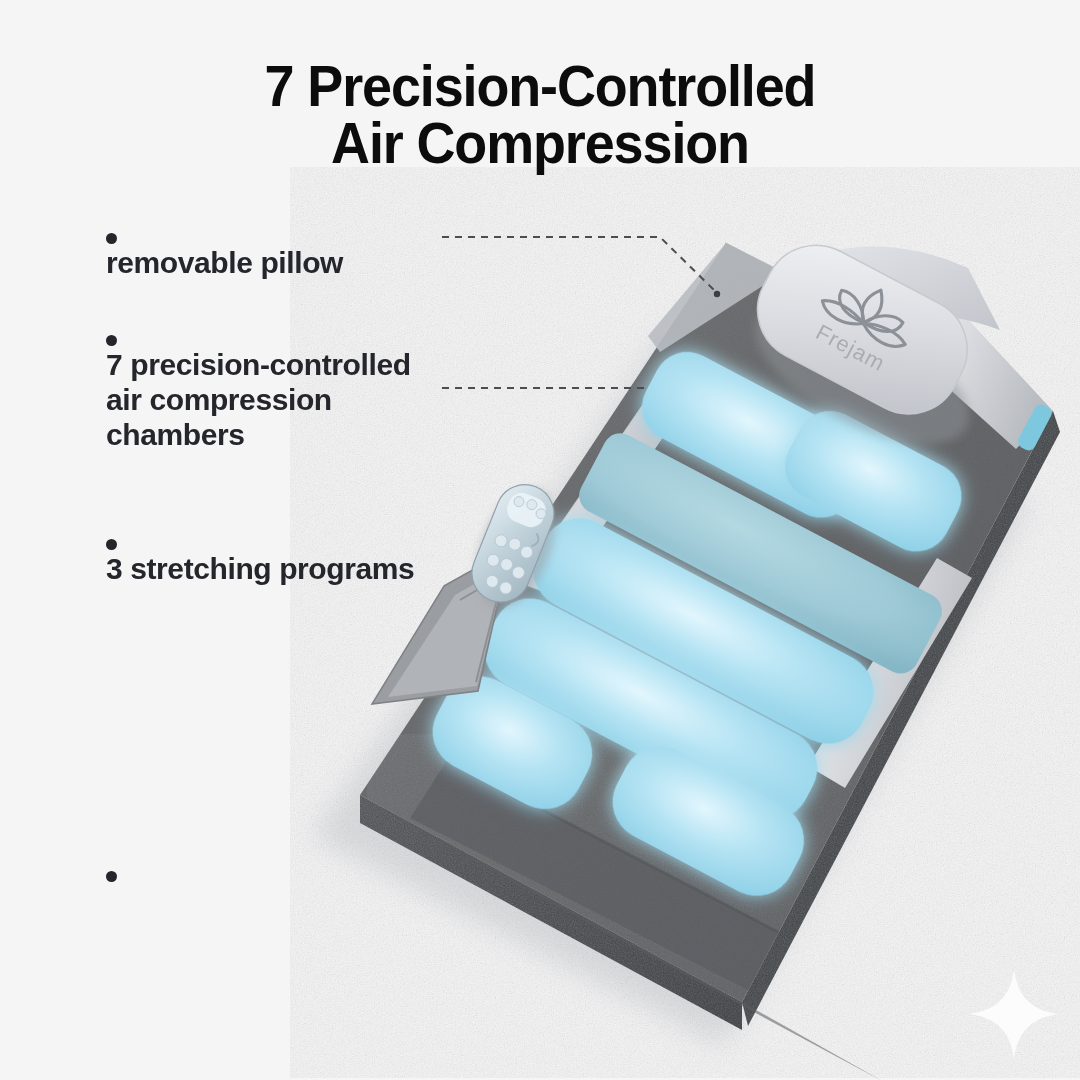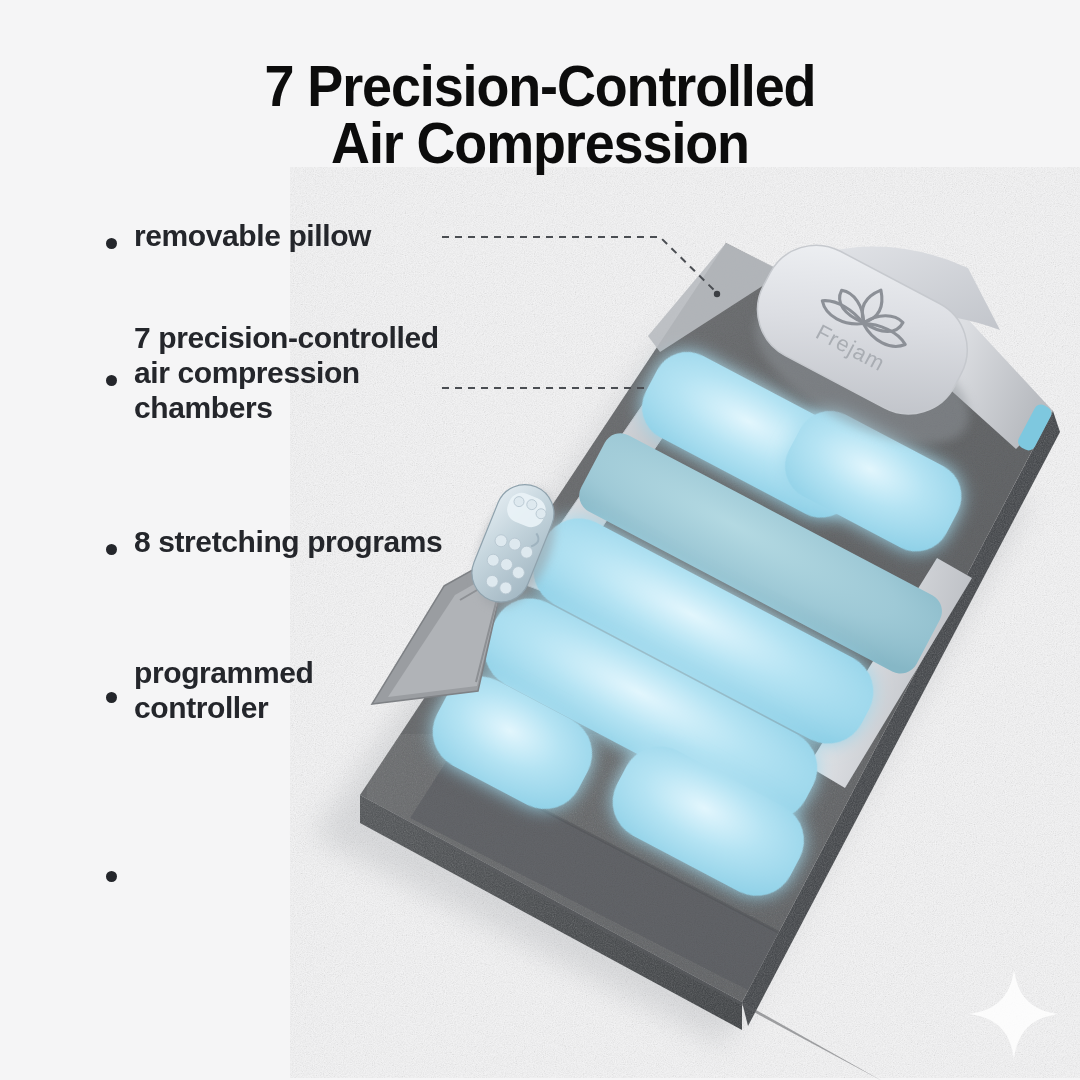--- a/index.html
+++ b/index.html
@@ -25,27 +25,28 @@
     transform:scaleX(0.93);
     transform-origin:center;
     white-space:nowrap;
   }
 
   
   .features{ position:absolute; left:0; top:0; width:560px; height:1080px; z-index:45; }
   .feat{
     position:absolute;
     display:flex;
-    align-items:center;
-    gap:17px;
+    align-items:flex-start;
+    gap:1px;
     color:#24262b;
     font-size:30px;
     font-weight:bold;
     line-height:1.17;
     letter-spacing:-0.4px;
+    flex-direction:column;
   }
   .feat .dot{
     width:11px;height:11px;border-radius:50%;
     background:#24262b;
     flex:0 0 auto;
     margin-top:15px;
   }
   .feat .txt{ white-space:pre-line; }
 
   .feat.f0{ left:106px; top:218px; }
@@ -303,28 +304,23 @@
 
   <div class="feat f1">
     <span class="dot"></span>
     <span class="txt">7 precision-controlled
 air compression
 chambers</span>
   </div>
 
   <div class="feat f2">
     <span class="dot"></span>
-    <span class="txt">8 stretching programs</span>
+    <span class="txt">3 stretching programs</span>
   </div>
 
-  <div class="feat f3">
-    <span class="dot"></span>
-    <span class="txt">programmed
-controller</span>
-  </div>
 
   <div class="feat f4">
     <span class="dot"></span>
   </div>
 
 </div>
 
 <div class="sparkle">
   <svg viewBox="0 0 100 100" width="96" height="96" xmlns="http://www.w3.org/2000/svg">
     <path d="M50,4 C54,32 68,46 96,50 C68,54 54,68 50,96 C46,68 32,54 4,50 C32,46 46,32 50,4 Z" fill="#ffffff"></path>

